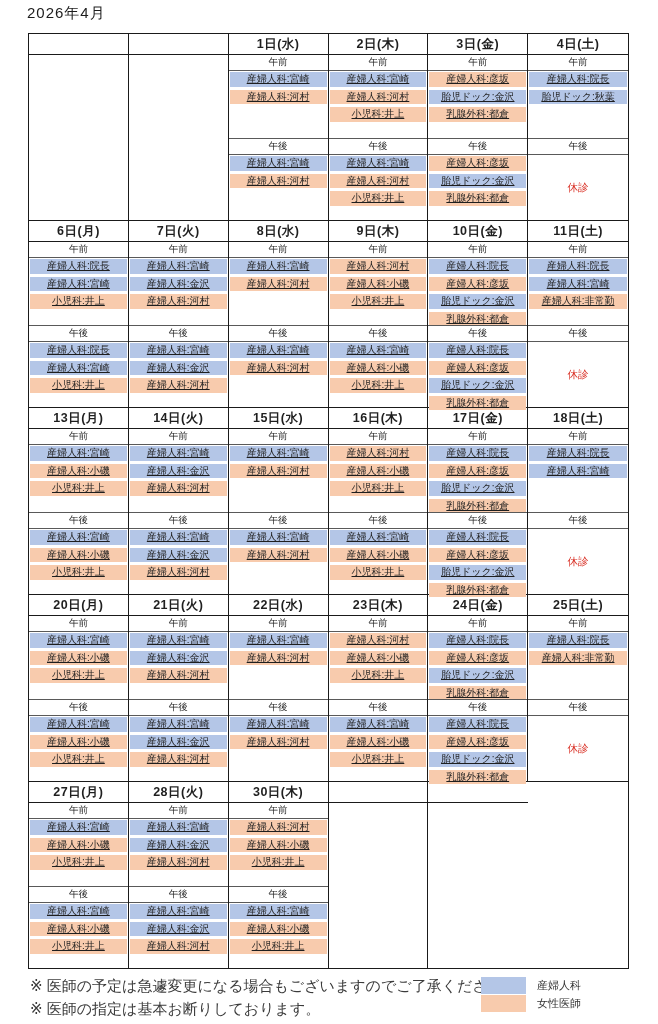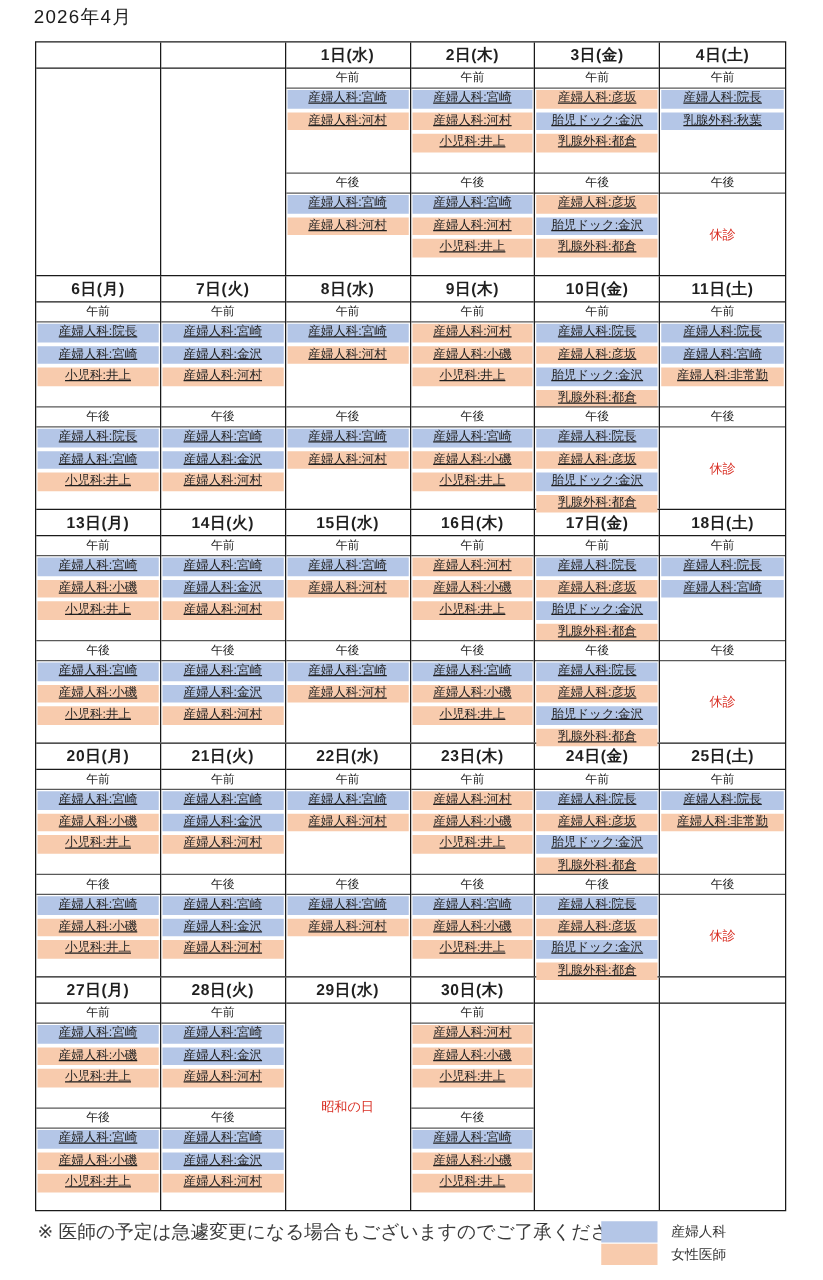--- a/index.html
+++ b/index.html
@@ -210,21 +210,21 @@
       <div class="day">
         <div class="day-header">4日(土)</div>
         <div class="day-body">
           <div class="section am">
             <div class="sec-label">午前</div>
             <div class="slots">
               <div class="slot">
                 <span class="chip" style="background: rgb(180, 198, 231);">産婦人科:院長</span>
               </div>
               <div class="slot">
-                <span class="chip" style="background: rgb(180, 198, 231);">乳腺外科:秋葉</span>
+                <span class="chip" style="background: rgb(180, 198, 231);">胎児ドック:秋葉</span>
               </div>
               <div class="slot"></div>
               <div class="slot"></div>
             </div>
           </div>
           <div class="section pm">
             <div class="sec-label">午後</div>
             <div class="closed-area" style="color: rgb(217, 48, 37);">休診</div>
           </div>
         </div>
@@ -891,26 +891,20 @@
               </div>
               <div class="slot">
                 <span class="chip" style="background: rgb(180, 198, 231);">産婦人科:金沢</span>
               </div>
               <div class="slot">
                 <span class="chip" style="background: rgb(248, 203, 173);">産婦人科:河村</span>
               </div>
               <div class="slot"></div>
             </div>
           </div>
-        </div>
-      </div>
-      <div class="day">
-        <div class="day-header">29日(水)</div>
-        <div class="day-body">
-          <div class="holiday-area" style="color: rgb(217, 48, 37);">昭和の日</div>
         </div>
       </div>
       <div class="day">
         <div class="day-header">30日(木)</div>
         <div class="day-body">
           <div class="section am">
             <div class="sec-label">午前</div>
             <div class="slots">
               <div class="slot">
                 <span class="chip" style="background: rgb(248, 203, 173);">産婦人科:河村</span>
@@ -947,20 +941,21 @@
       </div>
       <div class="day">
         <div class="day-header"></div>
         <div class="day-body"></div>
       </div>
     </div>
   </div>
 
 <div class="notes">
   <div>※ 医師の予定は急遽変更になる場合もございますのでご了承ください。</div>
+  <div>※ 医師の指定は基本お断りしております。</div>
 </div>
 
 <div class="legend">
   <div class="legend-row">
     <div class="swatch" id="swatch-male" style="background: rgb(180, 198, 231);"></div>
     <div class="legend-label">産婦人科</div>
   </div>
   <div class="legend-row">
     <div class="swatch" id="swatch-female" style="background: rgb(248, 203, 173);"></div>
     <div class="legend-label">女性医師</div>

